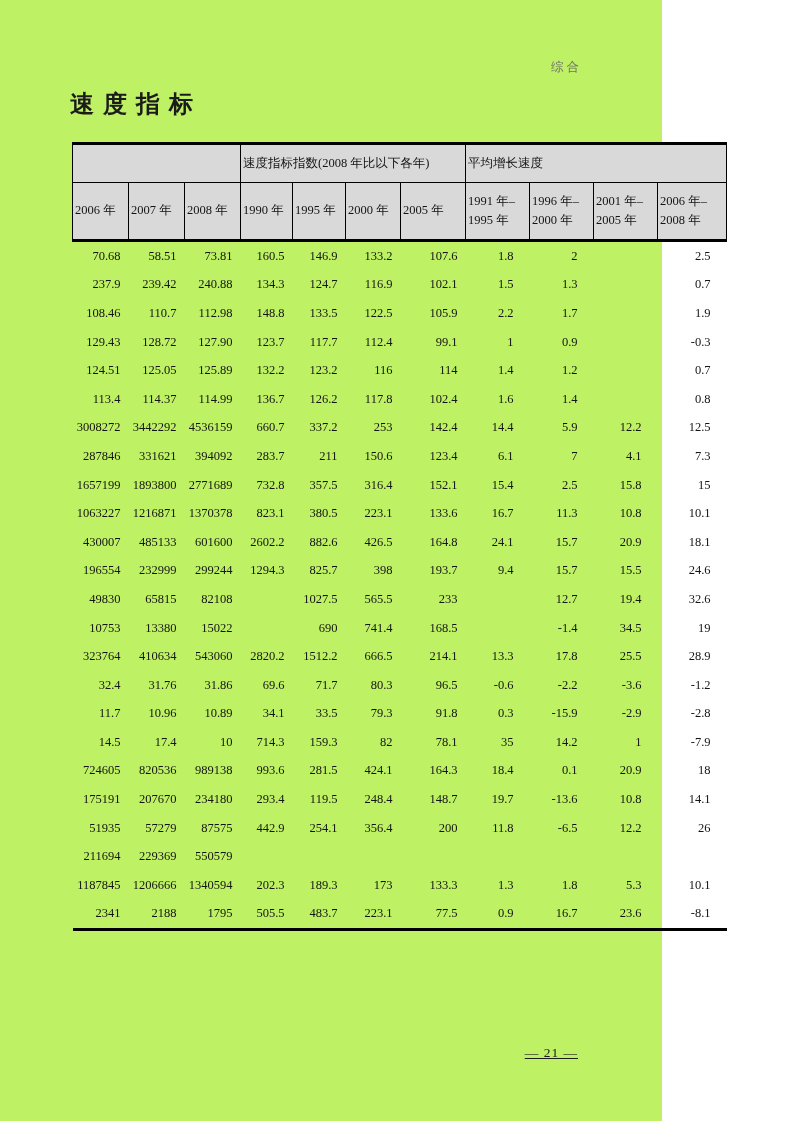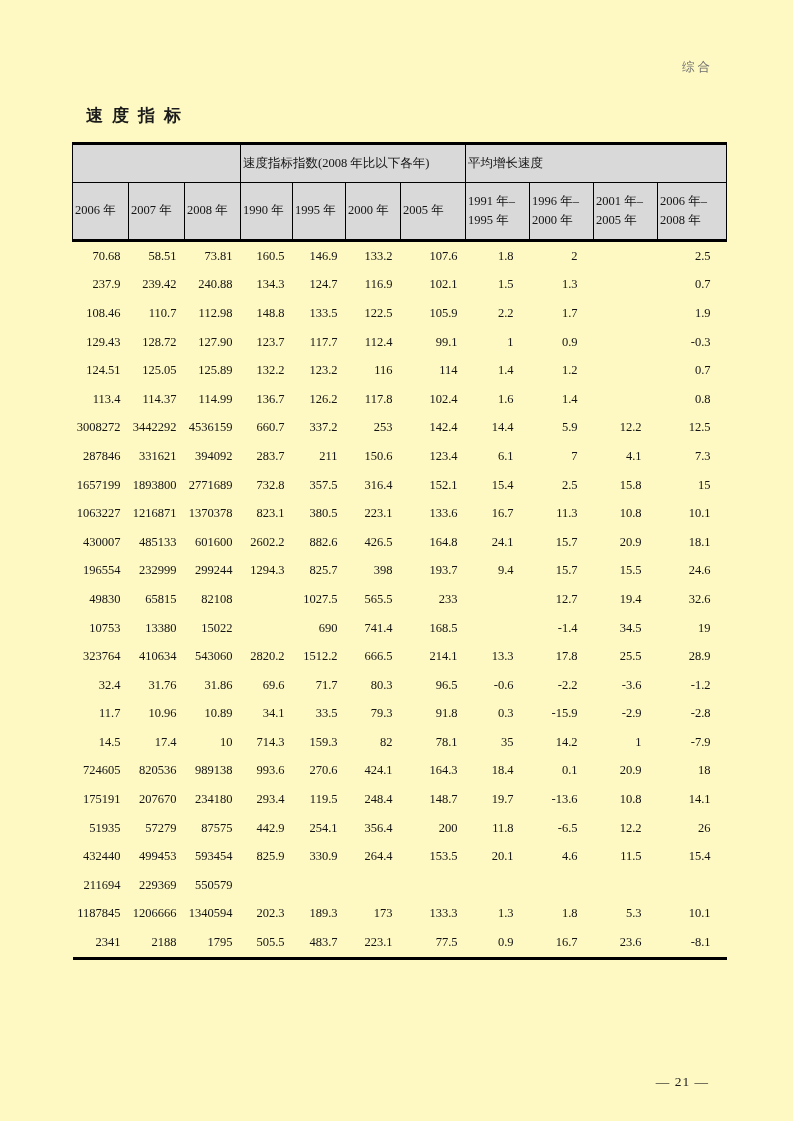--- a/index.html
+++ b/index.html
@@ -4,29 +4,29 @@
 <style>
   html,body { margin:0; padding:0; }
   body {
     width:793px; height:1121px;
     background:#ffffff;
     font-family:"Liberation Serif", serif;
     color:#141414;
     position:relative;
     overflow:hidden;
   }
-  .page { position:relative; width:793px; height:1121px; background:#fef9c3; }
+  .page { position:relative; width:662px; height:1121px; background:#bef264; }
 
   .corner-label {
     position:absolute; top:59px; right:80px;
     font-size:12.5px; color:#6e6e6e; letter-spacing:3px;
   }
   .page-title {
-    position:absolute; top:88px; left:70px; margin:16px;
-    font-size:17px; font-weight:600; letter-spacing:9px; color:#1b1b1b;
+    position:absolute; top:88px; left:70px; margin:0;
+    font-size:24px; font-weight:600; letter-spacing:9px; color:#1b1b1b;
   }
 
   table.yearbook {
     position:absolute; top:142px; left:72px;
     width:654px;
     border-collapse:collapse; table-layout:fixed;
     font-size:12.5px;
   }
   table.yearbook thead th {
     background:#d9d9d9;
@@ -46,22 +46,22 @@
     text-align:right;
     padding:0 8px 0 0;
     font-size:12.5px;
     white-space:nowrap;
     vertical-align:middle;
   }
   table.yearbook tbody td:nth-child(n+8) { padding-right:16px; }
   table.yearbook tbody tr:last-child td { border-bottom:3px solid #000;text-align:right; }
 
   .page-number {
-    position:absolute; top:1074px; right:84px;
-    font-size:13.5px; color:#1b1b1b; letter-spacing:1px;
+    position:absolute; top:1045px; right:84px;
+    font-size:13.5px; color:#1b1b1b; letter-spacing:1px;text-decoration:underline;
   }
 </style>
 </head>
 <body>
 
 <div class="page">
 
   <div class="corner-label">综合</div>
 
   <h1 class="page-title">速度指标</h1>
@@ -333,21 +333,21 @@
           <td>35</td>
           <td>14.2</td>
           <td>1</td>
           <td>-7.9</td>
         </tr>
         <tr>
           <td>724605</td>
           <td>820536</td>
           <td>989138</td>
           <td>993.6</td>
-          <td>270.6</td>
+          <td>281.5</td>
           <td>424.1</td>
           <td>164.3</td>
           <td>18.4</td>
           <td>0.1</td>
           <td>20.9</td>
           <td>18</td>
         </tr>
         <tr>
           <td>175191</td>
           <td>207670</td>
@@ -368,33 +368,20 @@
           <td>442.9</td>
           <td>254.1</td>
           <td>356.4</td>
           <td>200</td>
           <td>11.8</td>
           <td>-6.5</td>
           <td>12.2</td>
           <td>26</td>
         </tr>
         <tr>
-          <td>432440</td>
-          <td>499453</td>
-          <td>593454</td>
-          <td>825.9</td>
-          <td>330.9</td>
-          <td>264.4</td>
-          <td>153.5</td>
-          <td>20.1</td>
-          <td>4.6</td>
-          <td>11.5</td>
-          <td>15.4</td>
-        </tr>
-        <tr>
           <td>211694</td>
           <td>229369</td>
           <td>550579</td>
           <td></td>
           <td></td>
           <td></td>
           <td></td>
           <td></td>
           <td></td>
           <td></td>

